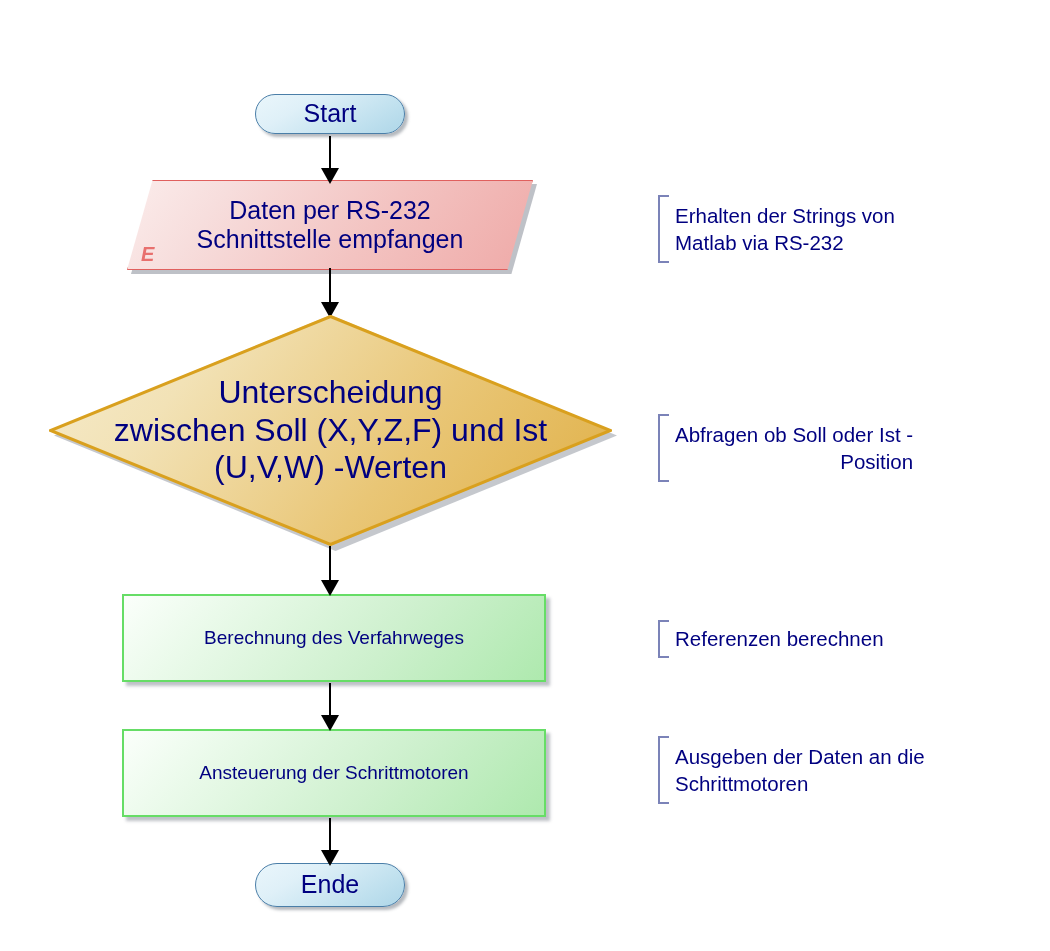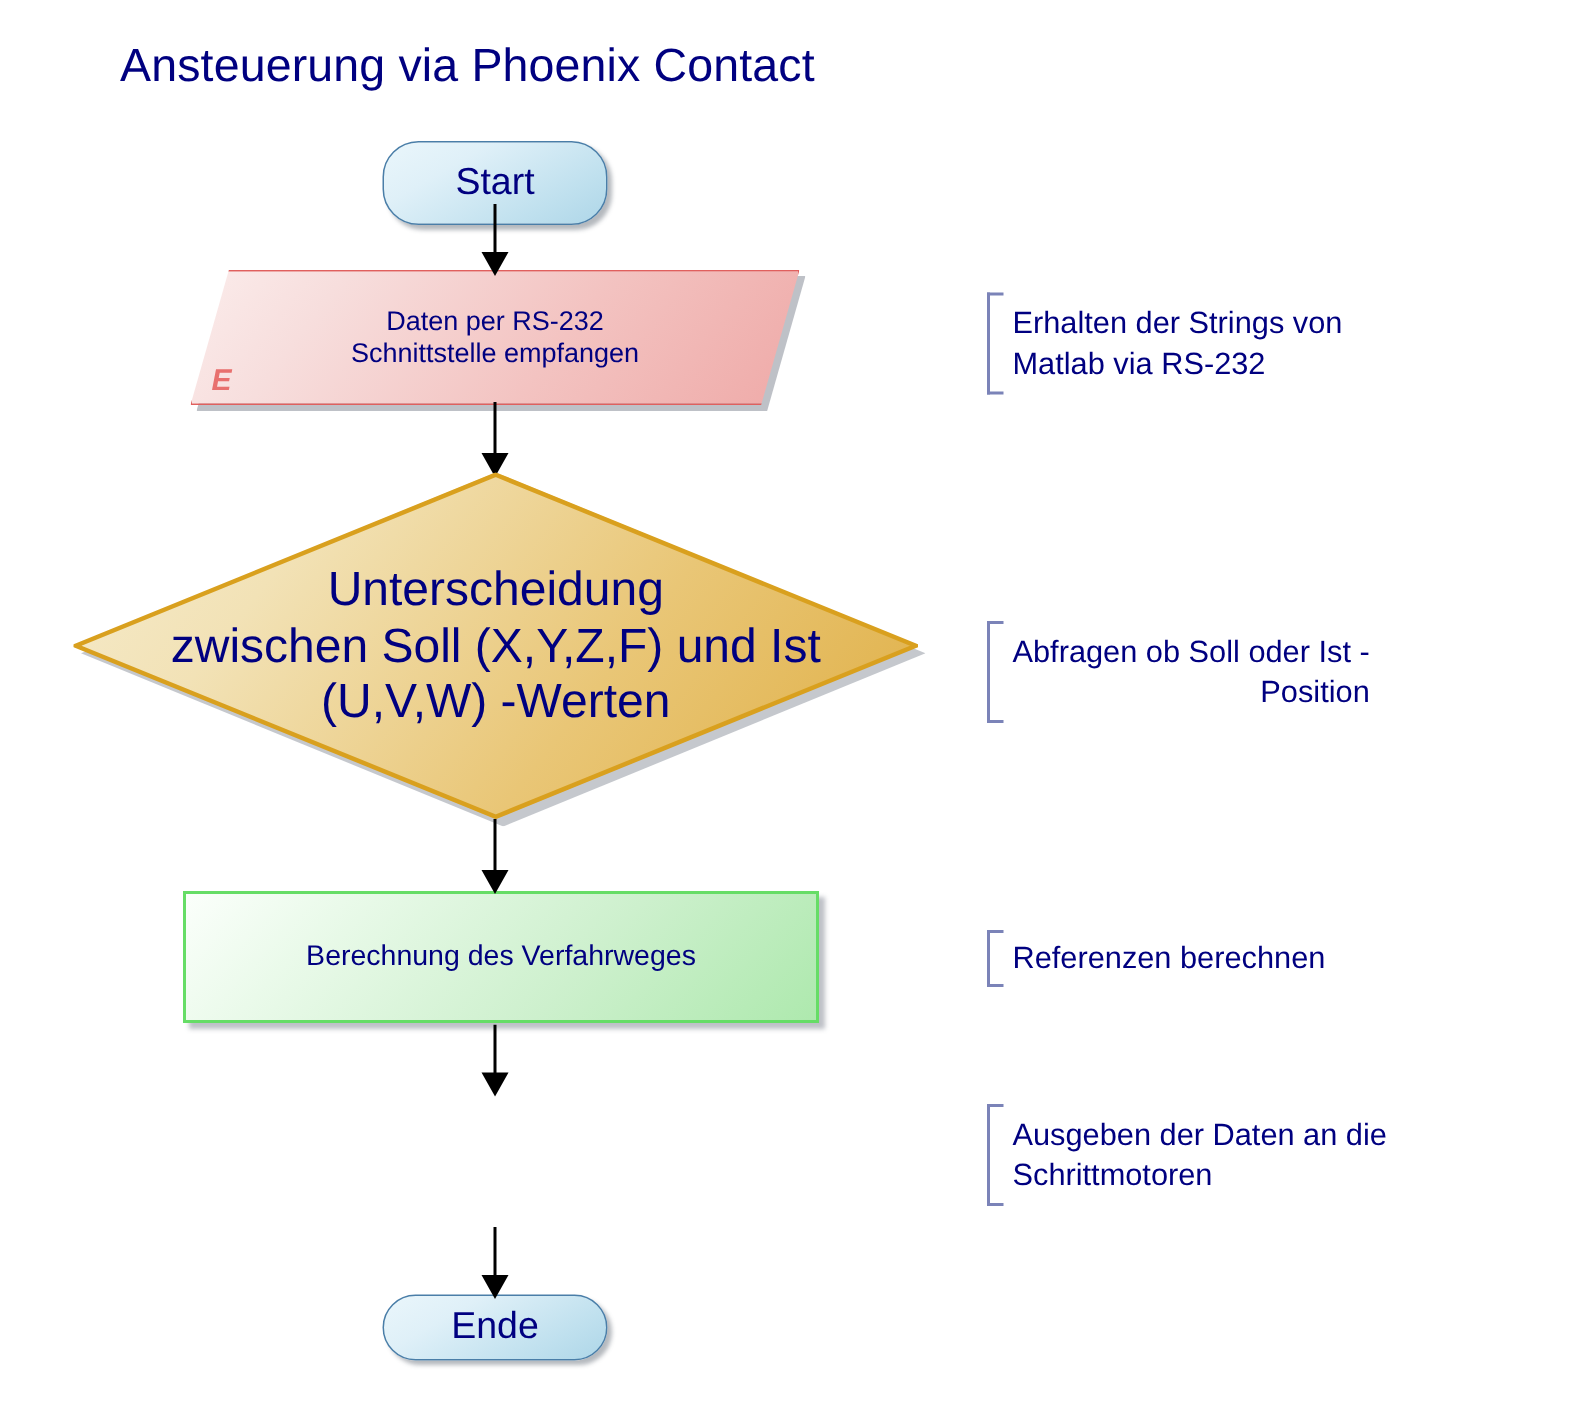--- a/index.html
+++ b/index.html
@@ -77,21 +77,21 @@
   }
   .para-shadow {
     position: absolute;
     left: 4px; top: 4px;
     width: 100%; height: 100%;
     background: rgba(110,118,130,0.45);
     -webkit-clip-path: polygon(6.3% 0%, 100% 0%, 93.7% 100%, 0% 100%);
     clip-path: polygon(6.3% 0%, 100% 0%, 93.7% 100%, 0% 100%);
     z-index: 0;
   }
-  .para-wrap .node-text { font-size: 18px; }
+  .para-wrap .node-text { font-size: 25px; }
   .para-tag {
     position: absolute;
     left: 14px;
     bottom: 4px;
     font-size: 20px;
     font-style: italic;
     font-weight: bold;
     color: #e8706e;
     z-index: 4;
   }
@@ -161,21 +161,20 @@
     flex-direction: column;
     justify-content: center;
   }
   .annot-text .ln { display: block; }
 </style>
 </head>
 <body>
 
 <div id="canvas">
 
-  <div class="title">Ansteuerung via Phoenix Contact</div>
 
   <svg class="connector" style="left:310px; top:136px; width:40px; height:50px;">
     <line x1="20" y1="0" x2="20" y2="34" stroke="#000000" stroke-width="2"></line>
     <polygon points="11,32 29,32 20,48" fill="#000000"></polygon>
   </svg>
 
   <svg class="connector" style="left:310px; top:268px; width:40px; height:52px;">
     <line x1="20" y1="0" x2="20" y2="36" stroke="#000000" stroke-width="2"></line>
     <polygon points="11,34 29,34 20,50" fill="#000000"></polygon>
   </svg>
@@ -188,21 +187,21 @@
   <svg class="connector" style="left:310px; top:683px; width:40px; height:50px;">
     <line x1="20" y1="0" x2="20" y2="34" stroke="#000000" stroke-width="2"></line>
     <polygon points="11,32 29,32 20,48" fill="#000000"></polygon>
   </svg>
 
   <svg class="connector" style="left:310px; top:818px; width:40px; height:50px;">
     <line x1="20" y1="0" x2="20" y2="34" stroke="#000000" stroke-width="2"></line>
     <polygon points="11,32 29,32 20,48" fill="#000000"></polygon>
   </svg>
 
-  <div class="terminator" style="left:255px; top:94px; width:150px; height:56px;">
+  <div class="terminator" style="left:255px; top:94px; width:150px; height:40px;">
     <div class="node-text">
       <span class="ln">Start</span>
     </div>
   </div>
 
   <div class="para-wrap" style="left:127px; top:180px; width:406px; height:90px;">
     <div class="para-shadow"></div>
     <div class="para-shape"></div>
     <div class="node-text">
       <span class="ln">Daten per RS-232</span>
@@ -223,20 +222,25 @@
       <span class="ln">(U,V,W) -Werten</span>
     </div>
   </div>
 
   <div class="process" style="left:122px; top:594px; width:424px; height:88px;">
     <div class="node-text">
       <span class="ln">Berechnung des Verfahrweges</span>
     </div>
   </div>
 
+  <div class="process" style="left:122px; top:729px; width:424px; height:88px;">
+    <div class="node-text">
+      <span class="ln">Ansteuerung der Schrittmotoren</span>
+    </div>
+  </div>
 
   <div class="terminator" style="left:255px; top:863px; width:150px; height:44px;">
     <div class="node-text">
       <span class="ln">Ende</span>
     </div>
   </div>
 
   <div class="annotation" style="left:658px; top:195px; height:68px;">
     <div class="annot-bracket"></div>
     <div class="annot-text">

